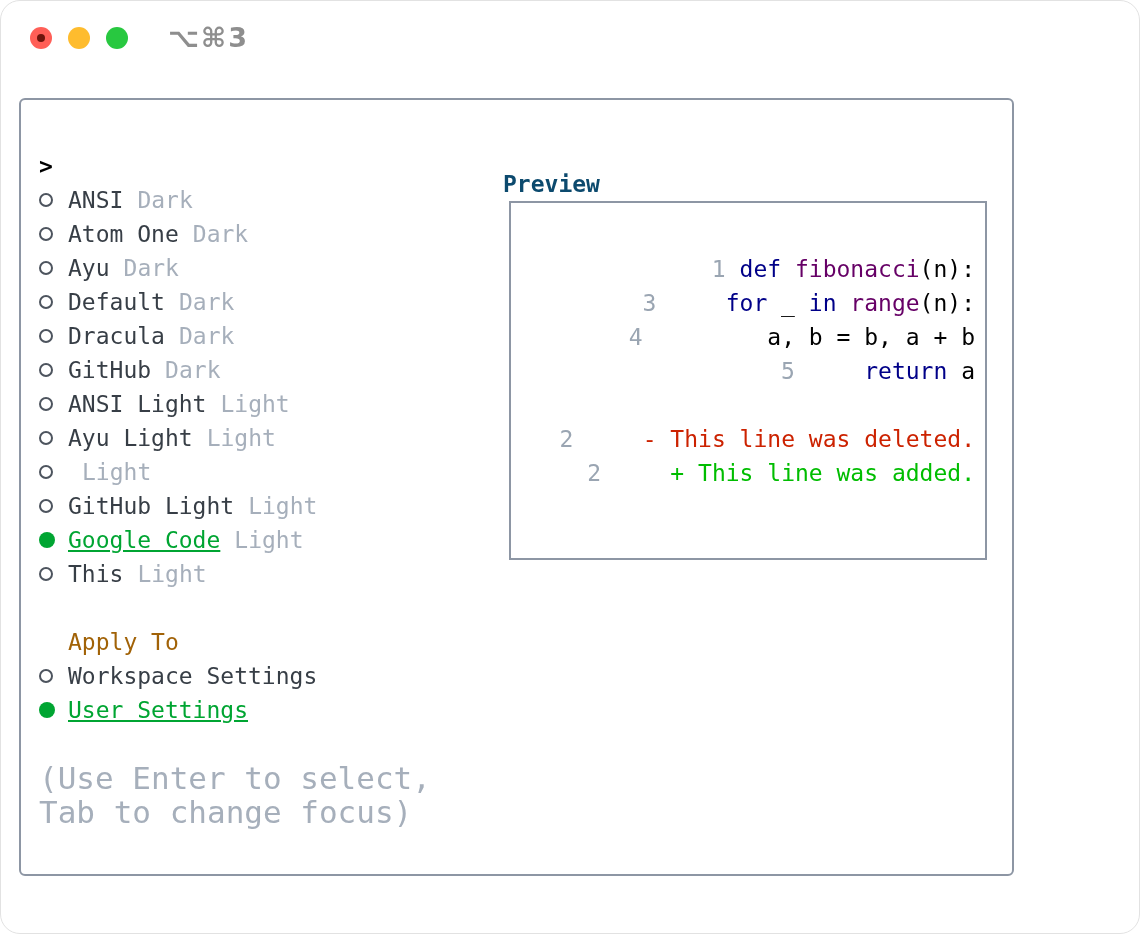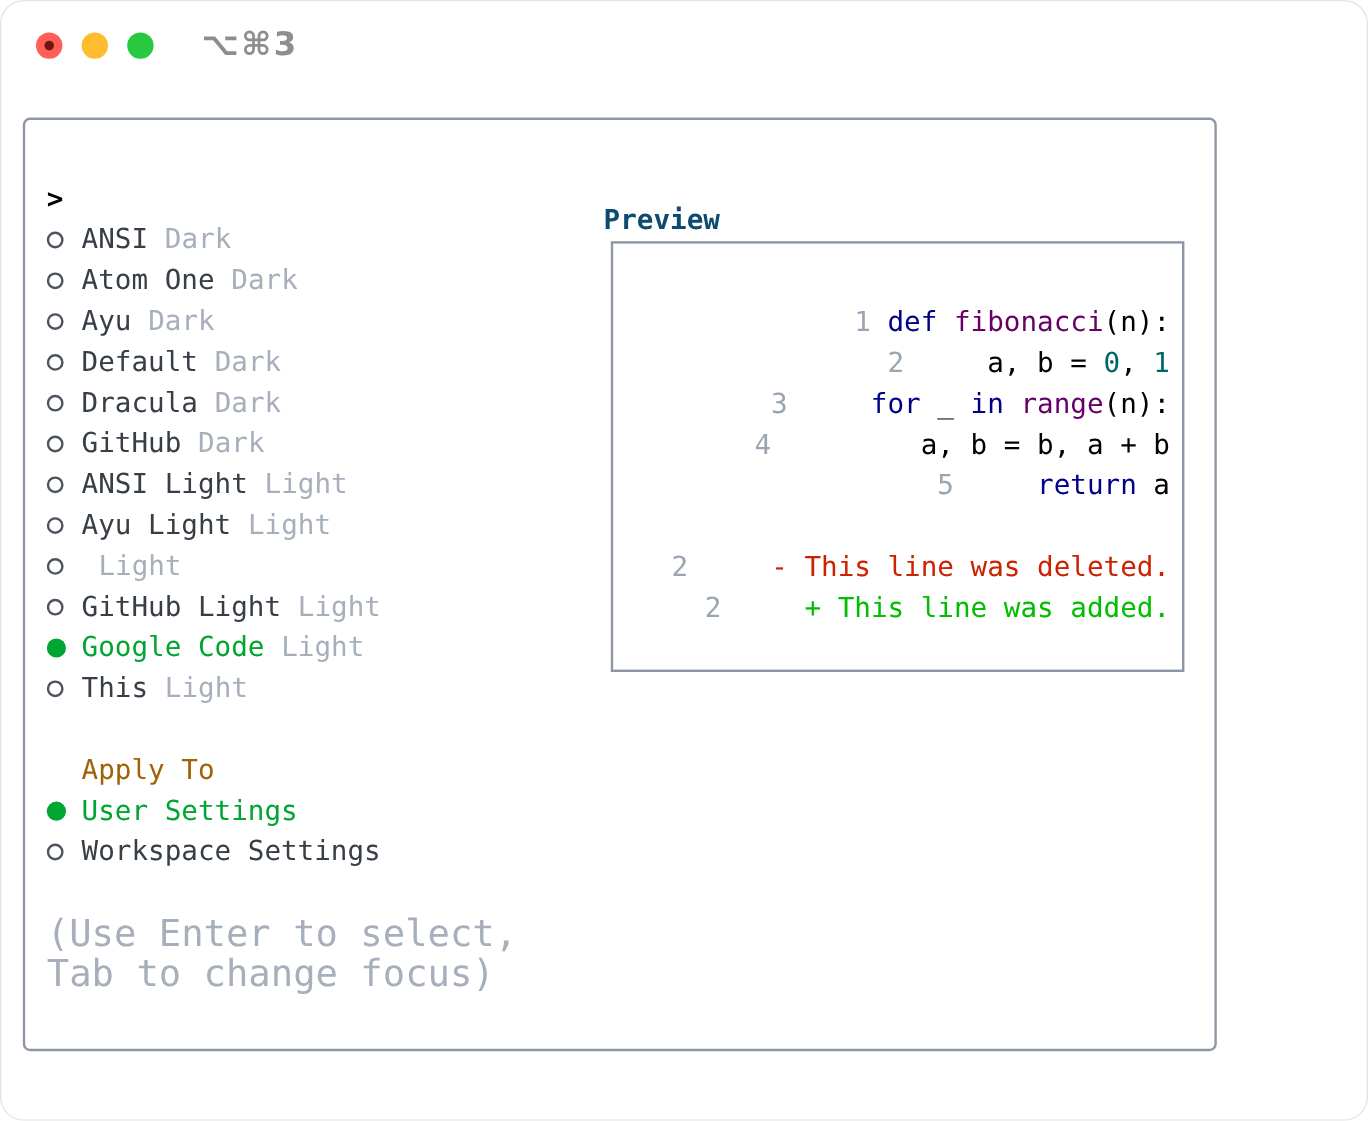--- a/index.html
+++ b/index.html
@@ -103,21 +103,21 @@
   .radio.sel {
     width: 16px;
     height: 16px;
     border: none;
     background: var(--accent-green);
     margin-right: 13px;
   }
   .radio.ghost { visibility: hidden; }
 
   .opt-name { color: var(--text-dark); }
-  .opt-name.sel { color: var(--accent-green); }
+  .opt-name.sel { color: var(--accent-green); text-decoration: underline; }
   .opt-tag  { color: var(--muted-gray); margin-left: 14px; }
 
   .hint {
     width: 420px;
     font-size: 31px;
     line-height: 34px;
     color: var(--muted-gray);
     white-space: normal;
   }
 
@@ -194,35 +194,34 @@
         </div>
 
       <div class="row spacer"></div>
 
       <div class="row">
         <span class="radio ghost"></span>
         <span class="apply-title">Apply To</span>
       </div>
 
       <div id="apply-list">
+          <div class="row"><span class="radio"></span><span class="opt-name">Workspace Settings</span></div>
           <div class="row"><span class="radio sel"></span><span class="opt-name sel">User Settings</span></div>
-          <div class="row"><span class="radio"></span><span class="opt-name">Workspace Settings</span></div>
         </div>
 
       <div class="row spacer"></div>
 
       <div class="hint">(Use Enter to select, Tab to change focus)</div>
     </div>
 
     <div class="preview-title">Preview</div>
 
     <div class="preview-box">
       <div id="preview-lines">
           <div class="code-line"><span class="c-lnum">1</span><span class="c-pl"> </span><span class="c-kw">def</span><span class="c-pl"> </span><span class="c-fn">fibonacci</span><span class="c-pl">(n):</span></div>
-          <div class="code-line"><span class="c-lnum">2</span><span class="c-pl">     a, b = </span><span class="c-num">0</span><span class="c-pl">, </span><span class="c-num">1</span></div>
           <div class="code-line"><span class="c-lnum">3</span><span class="c-pl">     </span><span class="c-kw">for</span><span class="c-pl"> _ </span><span class="c-kw">in</span><span class="c-pl"> </span><span class="c-fn">range</span><span class="c-pl">(n):</span></div>
           <div class="code-line"><span class="c-lnum">4</span><span class="c-pl">         a, b = b, a + b</span></div>
           <div class="code-line"><span class="c-lnum">5</span><span class="c-pl">     </span><span class="c-kw">return</span><span class="c-pl"> a</span></div>
           <div class="code-line"></div>
           <div class="code-line"><span class="c-lnum">2</span><span class="c-del">     - This line was deleted.</span></div>
           <div class="code-line"><span class="c-lnum">2</span><span class="c-add">     + This line was added.</span></div>
         </div>
     </div>
 
   </div>

